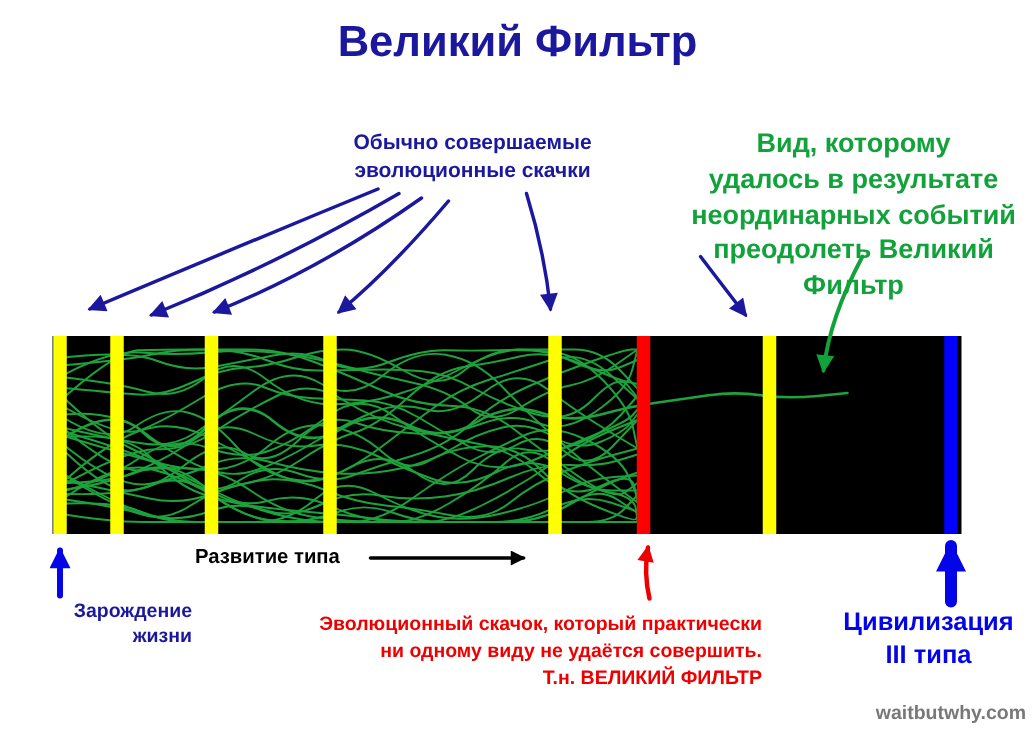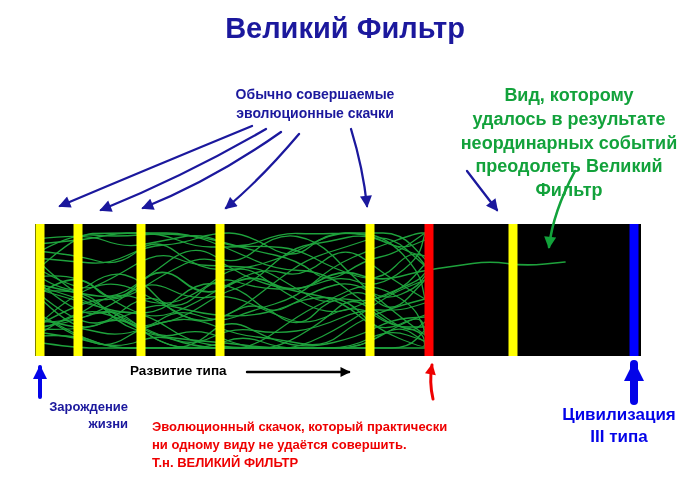--- a/index.html
+++ b/index.html
@@ -6,21 +6,21 @@
   html,body{background:#fff}
   body{font-family:"Liberation Sans",sans-serif}
   .stage{position:relative;width:690px;height:490px;background:#fff;overflow:hidden}
   .label{position:absolute;font-weight:bold}
   .ml{white-space:pre-line}
   #title{left:0;right:0;top:12px;text-align:center;font-size:29px;color:var(--navy)}
   #common-jumps{left:190px;top:85px;width:250px;text-align:center;font-size:14px;line-height:1.35;color:var(--navy)}
   #survivor-label{left:455px;top:84px;width:228px;text-align:center;font-size:18px;line-height:1.32;color:var(--green)}
   #life-origin{left:0px;top:399px;width:128px;text-align:right;font-size:13px;line-height:1.3;color:var(--navy)}
   #species-dev{left:130px;top:363px;font-size:13.5px;color:#000;font-weight:bold;position:absolute}
-  #filter-note{left:152px;top:418px;width:356px;text-align:left;font-size:13px;line-height:1.38;color:var(--red)}
+  #filter-note{left:152px;top:407px;width:356px;text-align:right;font-size:13px;line-height:1.38;color:var(--red)}
   #civilization{left:545px;top:404px;width:148px;text-align:center;font-size:17px;line-height:1.3;color:var(--blue)}
   #watermark{right:6px;top:467px;font-size:13px;color:var(--gray)}
   svg.overlay{position:absolute;left:0;top:0;display:block}
   .squiggle{fill:none;stroke-width:1.3;stroke-linecap:round}
   .survivor-path{stroke-width:1.7}
   .arrow{fill:none;stroke-linecap:round}
   .a-navy{stroke:var(--navy);stroke-width:2.3}
   .a-green{stroke:var(--green);stroke-width:2.6}
   .a-red{stroke:var(--red);stroke-width:3}
   .a-black{stroke:#000;stroke-width:2.4}
@@ -127,13 +127,14 @@
 неординарных событий
 преодолеть Великий Фильтр</div>
   <div class="label ml" id="life-origin">Зарождение
 жизни</div>
   <div class="label" id="species-dev">Развитие типа</div>
   <div class="label ml" id="filter-note">Эволюционный скачок, который практически
 ни одному виду не удаётся совершить.
 Т.н. ВЕЛИКИЙ ФИЛЬТР</div>
   <div class="label ml" id="civilization">Цивилизация
 III типа</div>
+  <div class="label" id="watermark">waitbutwhy.com</div>
 </div>
 
 </body></html>

